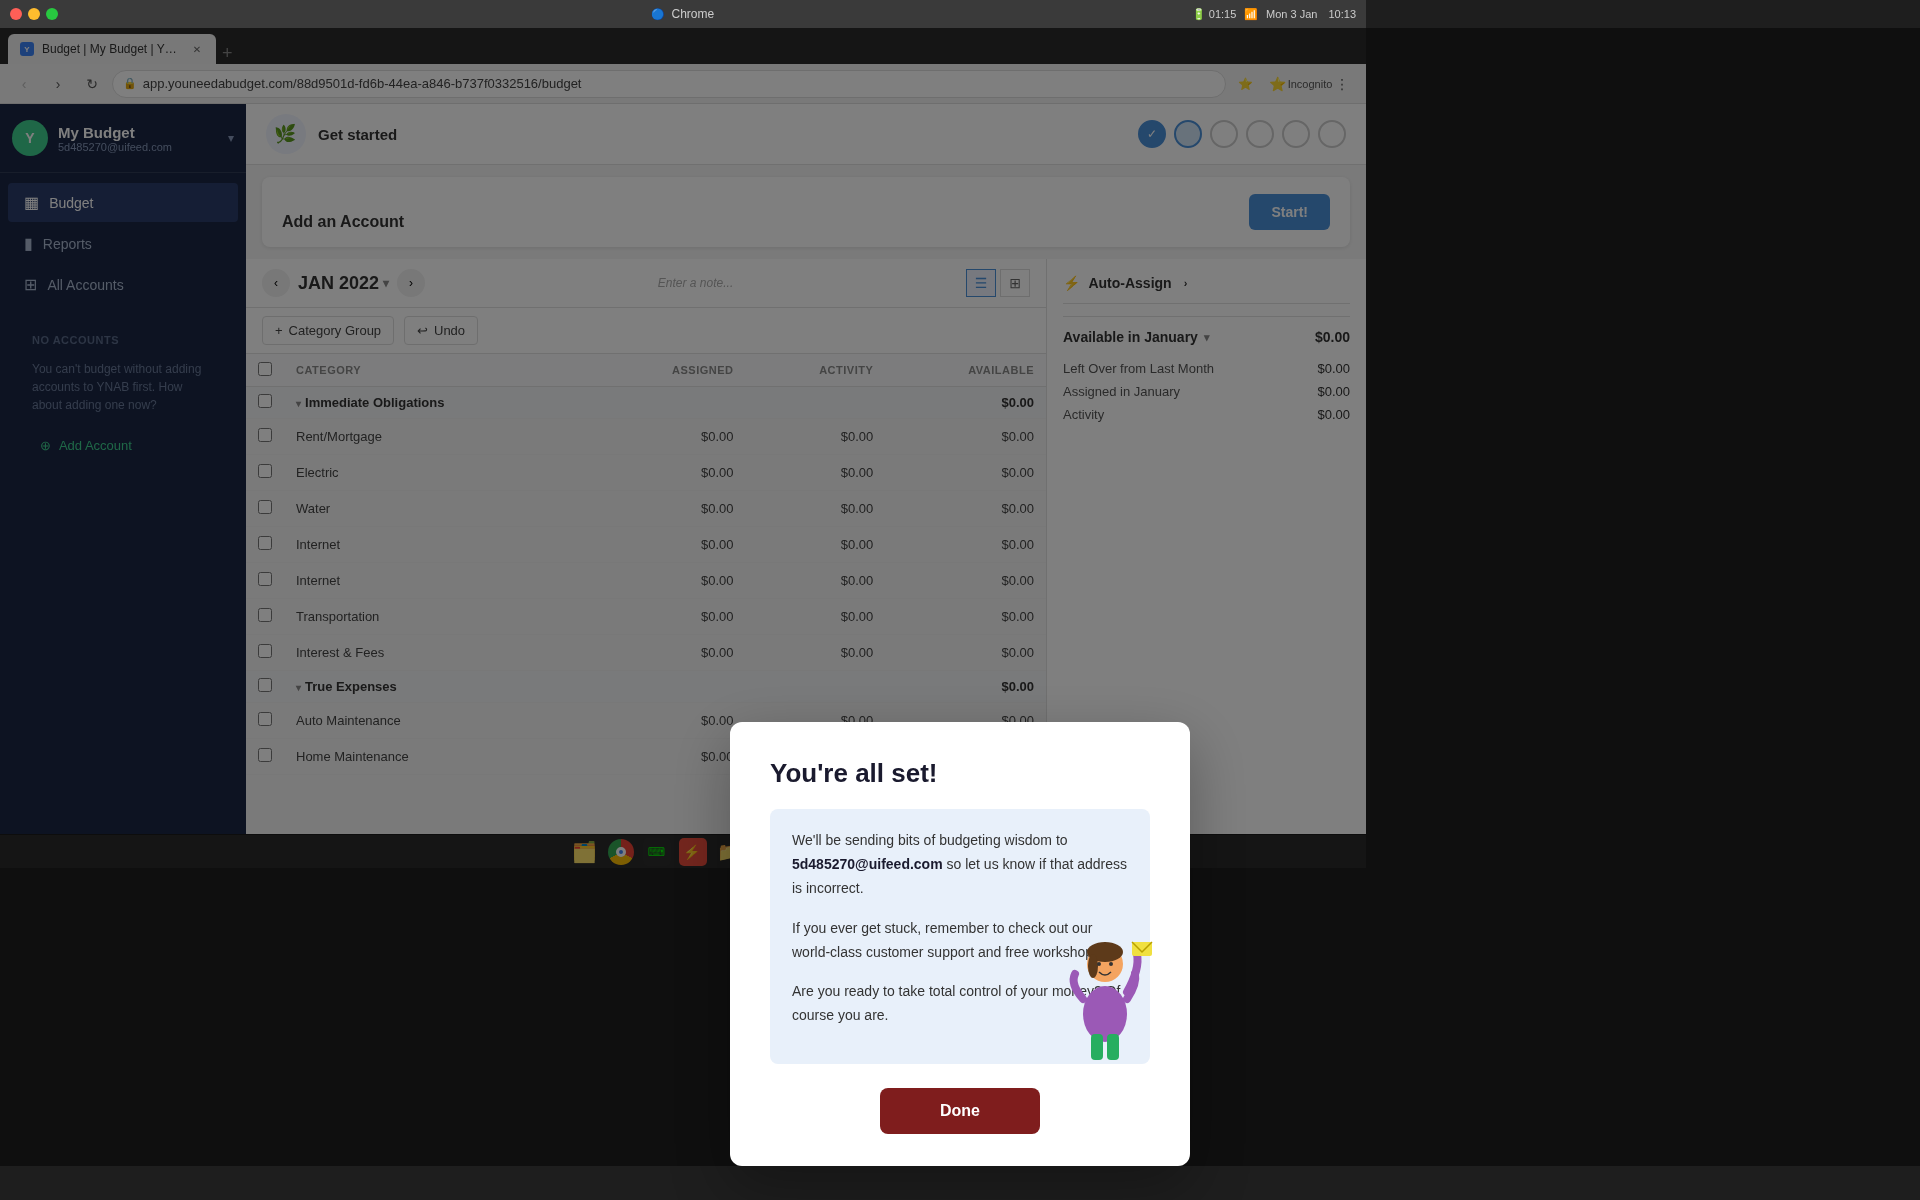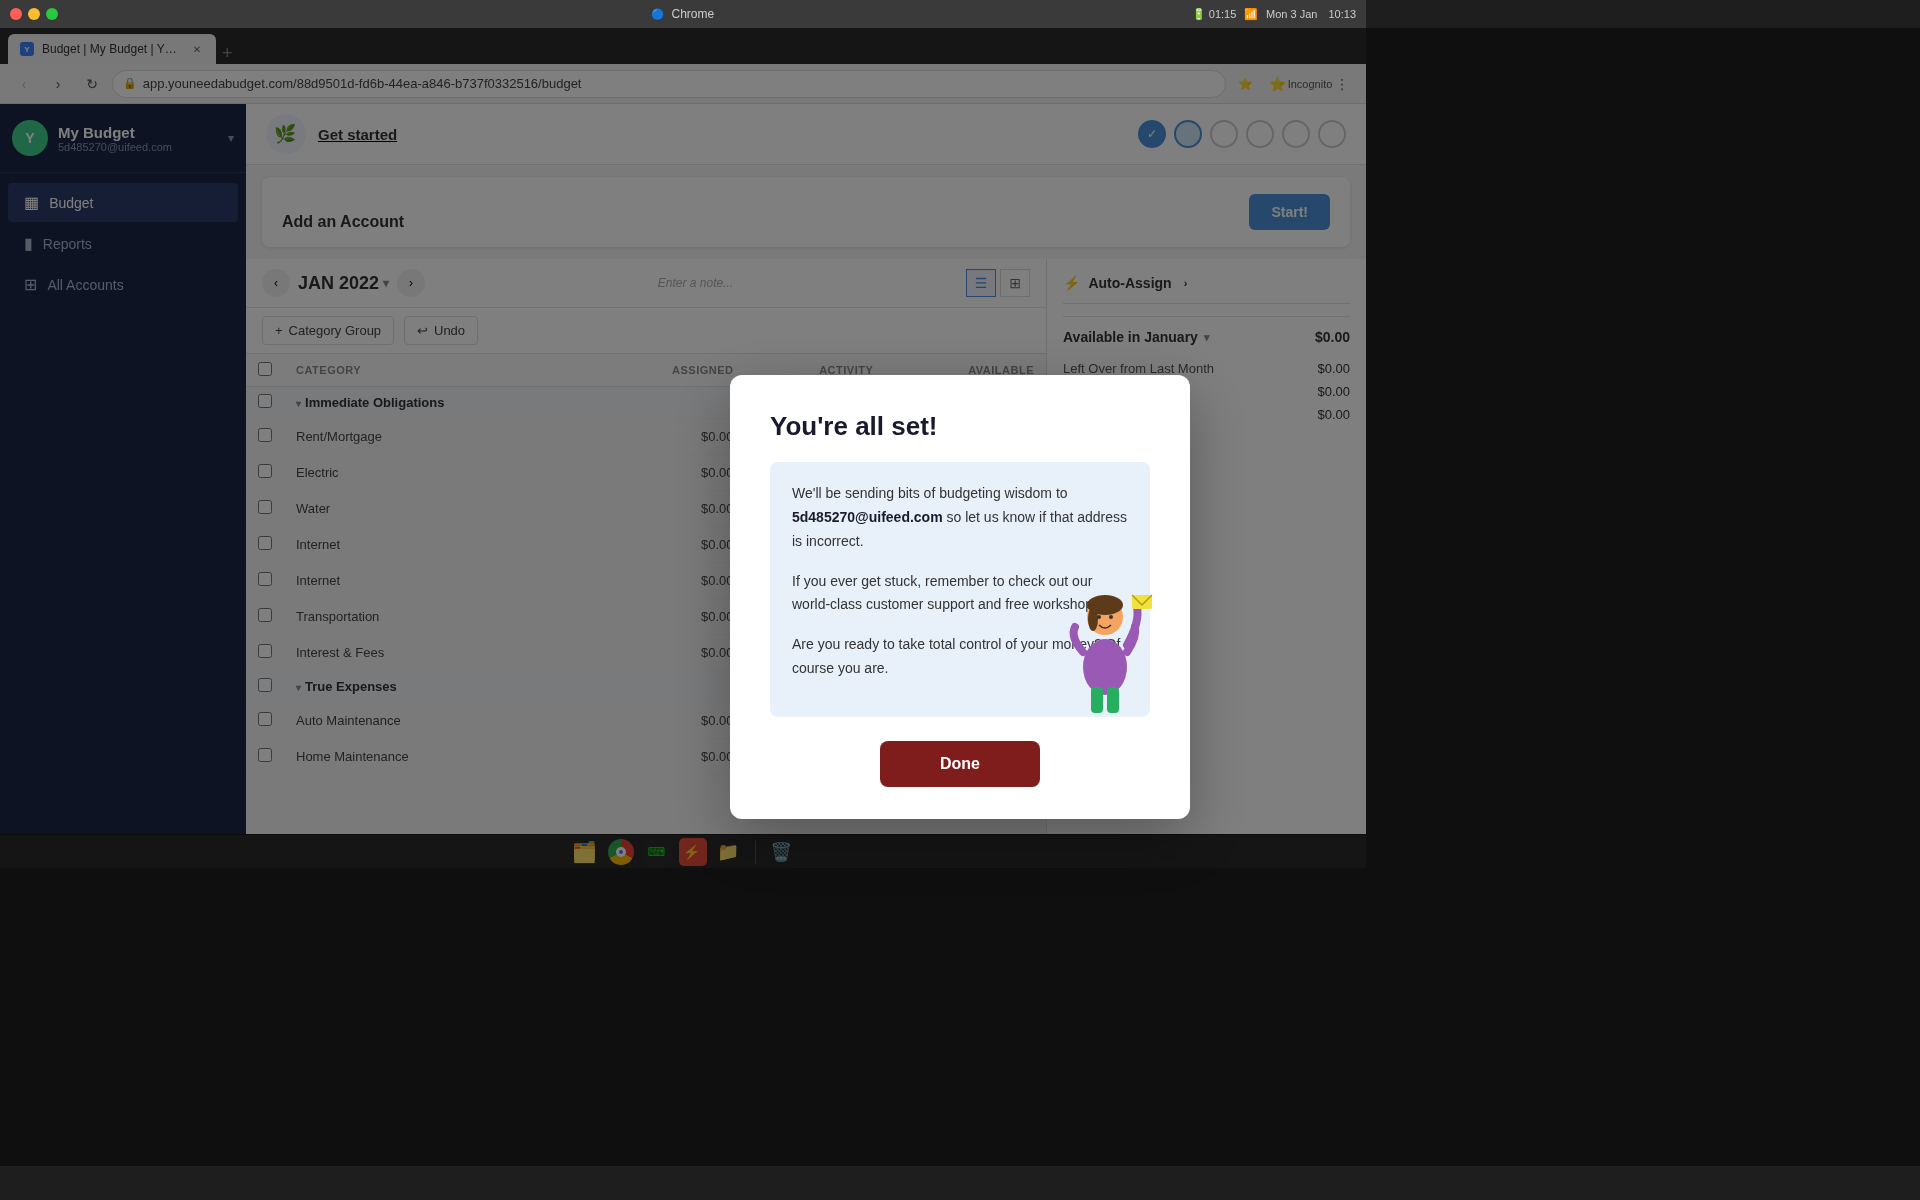--- a/index.html
+++ b/index.html
@@ -137,21 +137,21 @@
     .onboarding-banner {
       display: flex; align-items: center; gap: 12px;
       padding: 10px 20px; background: white;
       border-bottom: 1px solid #e0e0e0;
     }
     .onboarding-icon {
       width: 40px; height: 40px; background: #f0f4ff; border-radius: 50%;
       display: flex; align-items: center; justify-content: center;
       color: #4a90d9; font-size: 18px;
     }
-    .onboarding-text { flex: 1; text-decoration: underline; }
+    .onboarding-text { flex: 1; }
     .onboarding-title { font-size: 15px; font-weight: 600; color: #333; }
     .onboarding-subtitle { font-size: 12px; color: #777; }
     .onboarding-progress { display: flex; gap: 8px; align-items: center; margin-left: auto; }
     .progress-step {
       width: 28px; height: 28px; border-radius: 50%;
       display: flex; align-items: center; justify-content: center;
       border: 2px solid #ccc; color: #ccc; font-size: 12px;
     }
     .progress-step.done { background: #4a90d9; border-color: #4a90d9; color: white; }
     .progress-step.current { background: #d0e4f7; border-color: #4a90d9; color: #4a90d9; }
@@ -263,21 +263,21 @@
       display: flex; justify-content: space-between; align-items: center;
       padding: 4px 0; font-size: 13px; color: #555;
     }
     .panel-row .val { color: #333; font-weight: 500; }
 
     
     .modal-overlay {
       position: fixed;
       top: 28px; left: 0; right: 0; bottom: 34px;
       background: rgba(0,0,0,0.5);
-      display: flex; align-items: center; justify-content: center;
+      display: flex; align-items: flex-end; justify-content: center;
       z-index: 1000;
     }
     .modal {
       background: white;
       border-radius: 12px;
       width: 460px;
       max-height: 540px;
       padding: 36px 40px 32px;
       position: relative;
       box-shadow: 0 20px 60px rgba(0,0,0,0.3);
@@ -418,20 +418,28 @@
       <div class="sidebar-item">
         <span class="item-icon">▮</span>
         <span>Reports</span>
       </div>
       <div class="sidebar-item">
         <span class="item-icon">⊞</span>
         <span>All Accounts</span>
       </div>
     </div>
 
+    <div style="padding: 8px 16px;">
+      <div class="sidebar-section-title">No Accounts</div>
+      <div class="no-accounts-msg">You can't budget without adding accounts to YNAB first. How about adding one now?</div>
+      <div class="add-account-btn">
+        <span>⊕</span>
+        <span>Add Account</span>
+      </div>
+    </div>
   </div>
 
   <div class="main-content">
 
     <div class="onboarding-banner">
       <div class="onboarding-icon">🌿</div>
       <div class="onboarding-text">
         <div class="onboarding-title">Get started</div>
       </div>
       <div class="onboarding-progress">

